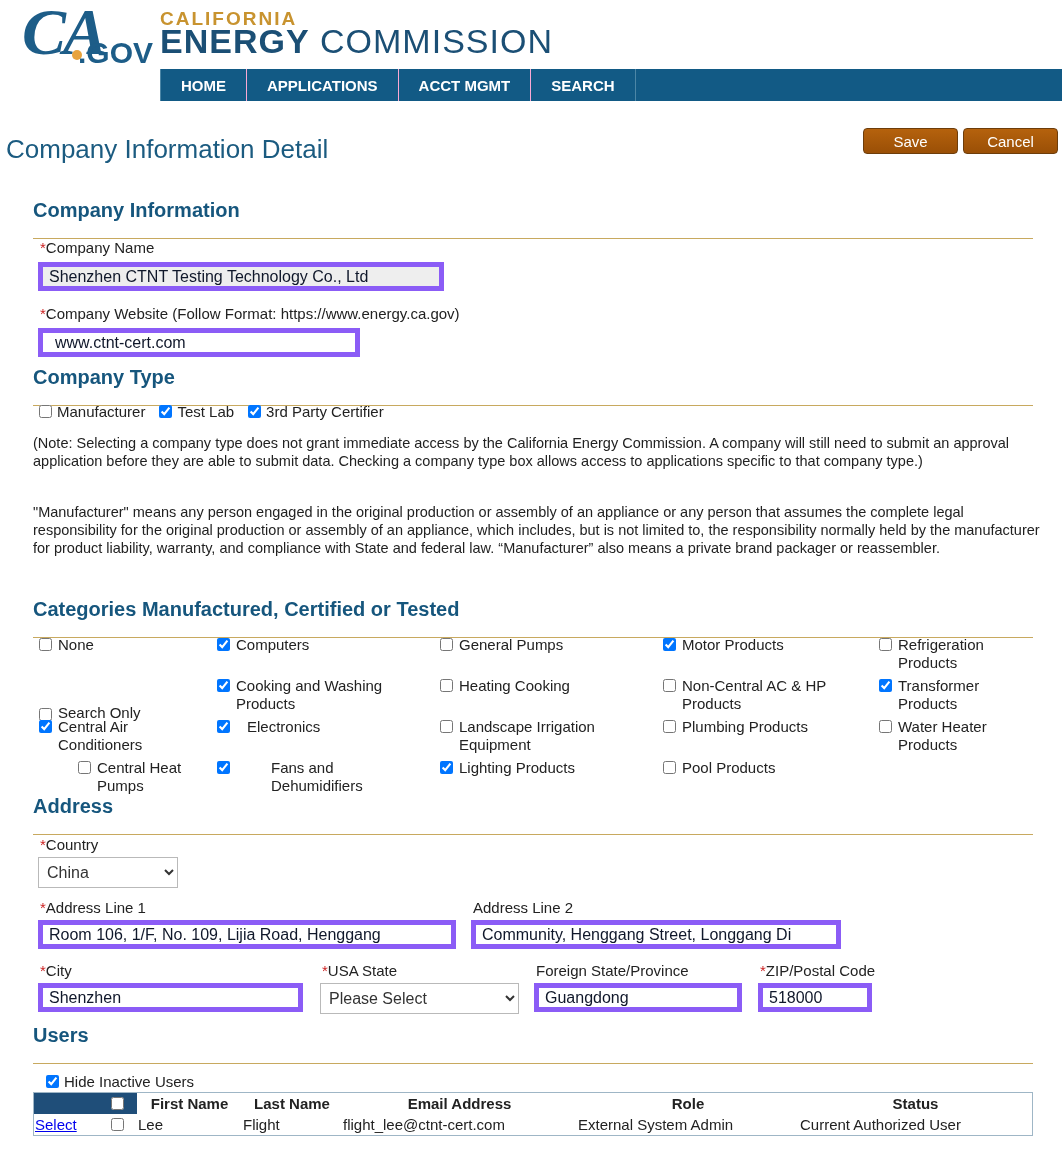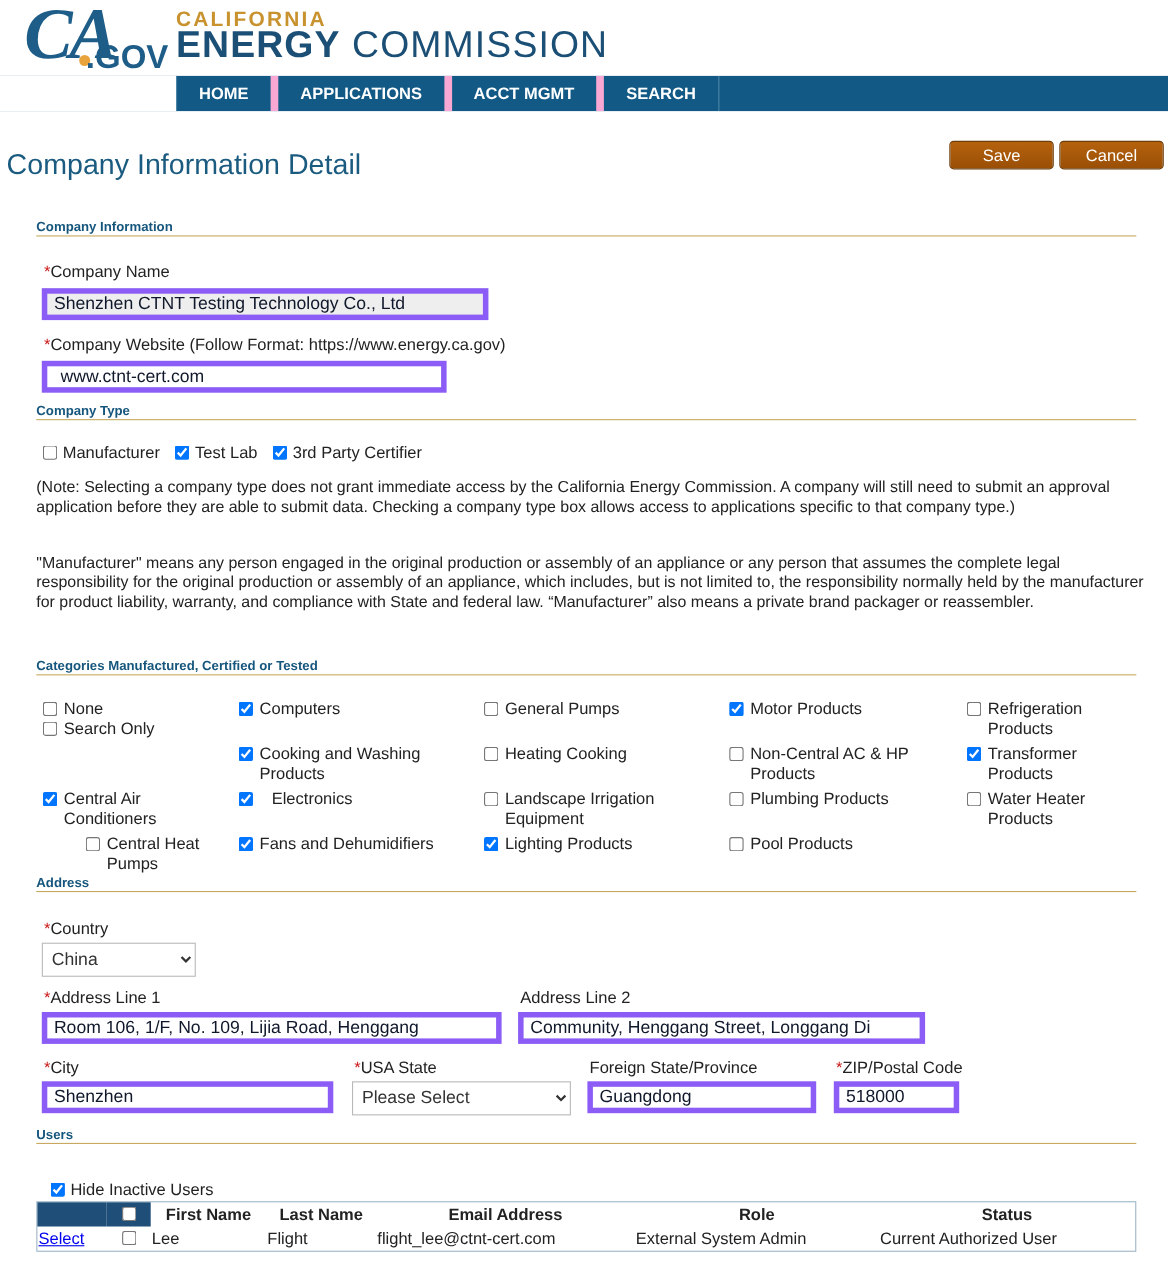--- a/index.html
+++ b/index.html
@@ -73,21 +73,21 @@
     position:absolute; left:0; top:0; width:160px; height:32px;
     background:#ffffff;
   }
   .navitems {
     position:absolute; left:160px; top:0; height:32px;
     display:flex; align-items:stretch;
   }
   .navitem {
     color:#ffffff; font-size:15px; font-weight:bold;
     padding:6px 20px;
-    border-right:7px solid #f9a8d4;
+    border-right:1px solid #f9a8d4;
     display:flex; align-items:center;
     cursor:pointer;
   }
   .navitem:first-child { border-left:1px solid #4c86a6; }
   .navitem.last { border-right:1px solid #4c86a6; }
 
   
   .page-title {
     position:absolute; left:6px; top:134px;
     font-size:26px; color:#1b5b80;
@@ -101,22 +101,22 @@
     background:linear-gradient(#b5620d,#9a4f06);
     display:flex; align-items:center; justify-content:center;
     cursor:pointer;
   }
   .btn-save { left:863px; width:95px; }
   .btn-cancel { left:963px; width:95px; }
 
   
   .section {
     position:absolute; left:33px; width:1000px;
-    color:#16567d; font-weight:bold; font-size:12px;
-    padding-bottom:1px;
+    color:#16567d; font-weight:bold; font-size:20px;
+    padding-bottom:16px;
     border-bottom:1px solid #c8a95f;
   }
 
   .req { color:#cc2222; }
   .lbl { font-size:15px; color:#222; }
 
   input[type=text] {
     font-family:"Liberation Sans", sans-serif;
     font-size:16px;
     color:#0f172a;
@@ -194,21 +194,21 @@
 <div class="section" style="top:199px;">Company Information</div>
 
 <div class="abs lbl" style="left:40px; top:239px;">
   <span class="req">*</span><span>Company Name</span>
 </div>
 <input type="text" class="abs readonly" style="left: 38px; top: 262px; width: 406px;" readonly="" value="Shenzhen CTNT Testing Technology Co., Ltd">
 
 <div class="abs lbl" style="left:40px; top:305px;">
   <span class="req">*</span><span>Company Website (Follow Format: https://www.energy.ca.gov)</span>
 </div>
-<input type="text" class="abs" style="left: 38px; top: 328px; width: 368px; padding-left: 12px;" value="www.ctnt-cert.com">
+<input type="text" class="abs" style="left: 38px; top: 328px; width: 322px; padding-left: 12px;" value="www.ctnt-cert.com">
 
 <div class="section" style="top:366px;">Company Type</div>
 
 <div class="abs" style="left:39px; top:403px; display:flex; align-items:center; gap:0;">
   <label class="cb" style="margin-right:14px;">
     <input type="checkbox" style="">
     <span>Manufacturer</span>
   </label>
   <label class="cb" style="margin-right:14px;">
     <input type="checkbox" checked="" style="">
@@ -222,21 +222,21 @@
 
 <div class="note" style="top:434px;">(Note: Selecting a company type does not grant immediate access by the California Energy Commission. A company will still need to submit an approval application before they are able to submit data. Checking a company type box allows access to applications specific to that company type.)</div>
 <div class="note" style="top:503px;">"Manufacturer" means any person engaged in the original production or assembly of an appliance or any person that assumes the complete legal responsibility for the original production or assembly of an appliance, which includes, but is not limited to, the responsibility normally held by the manufacturer for product liability, warranty, and compliance with State and federal law.  “Manufacturer”  also means a private brand packager or reassembler.</div>
 
 <div class="section" style="top:598px;">Categories Manufactured, Certified or Tested</div>
 
 <div class="cat-item" style="left:39px; top:636px; width:170px;">
   <input type="checkbox" style="">
   <span>None</span>
 </div>
-<div class="cat-item" style="left:39px; top:654px; width:170px;">
+<div class="cat-item" style="left:39px; top:704px; width:170px;align-items:center;">
   <input type="checkbox" style="">
   <span>Search Only</span>
 </div>
 <div class="cat-item" style="left:39px; top:718px; width:175px;">
   <input type="checkbox" checked="" style="">
   <span>Central Air Conditioners</span>
 </div>
 <div class="cat-item" style="left:39px; top:759px; width:175px;padding-left:39px;">
   <input type="checkbox" style="">
   <span>Central Heat Pumps</span>
@@ -247,21 +247,21 @@
   <span>Computers</span>
 </div>
 <div class="cat-item" style="left:217px; top:677px; width:200px;">
   <input type="checkbox" checked="" style="">
   <span>Cooking and Washing Products</span>
 </div>
 <div class="cat-item" style="left:217px; top:718px; width:200px;gap:11px;">
   <input type="checkbox" checked="" style="">
   <span>Electronics</span>
 </div>
-<div class="cat-item" style="left:217px; top:759px; width:200px;">
+<div class="cat-item" style="left:217px; top:759px; width:200px;gap:35px;">
   <input type="checkbox" checked="" style="">
   <span>Fans and Dehumidifiers</span>
 </div>
 
 <div class="cat-item" style="left:440px; top:636px; width:215px;">
   <input type="checkbox" style="">
   <span>General Pumps</span>
 </div>
 <div class="cat-item" style="left:440px; top:677px; width:215px;">
   <input type="checkbox" style="">

